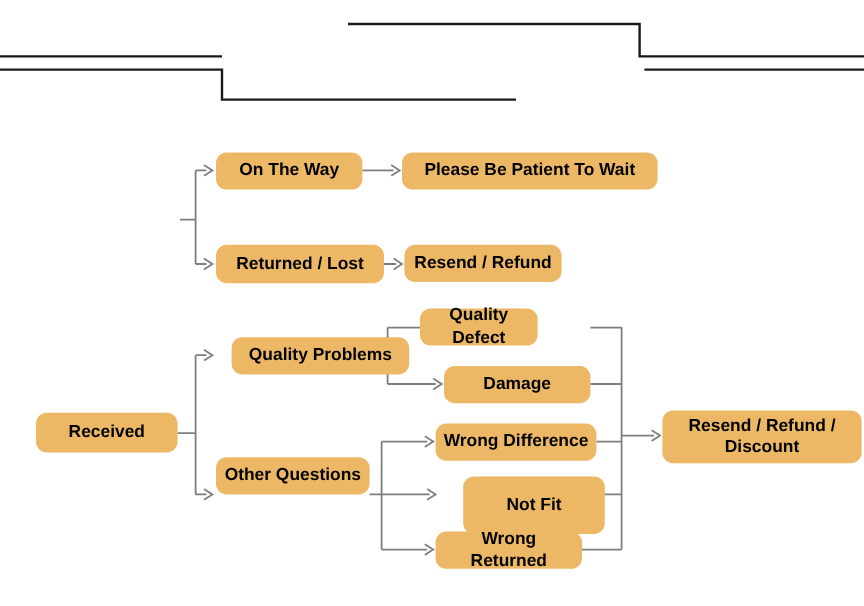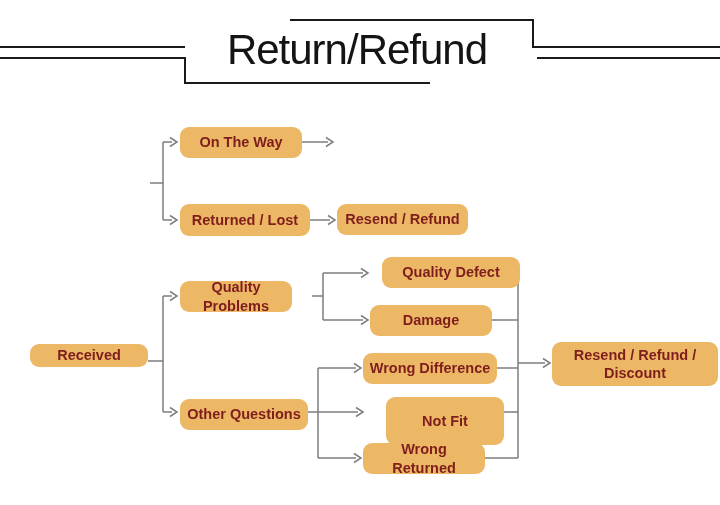--- a/index.html
+++ b/index.html
@@ -20,21 +20,21 @@
     font-weight:300;
     font-size:42px;
     letter-spacing:-1px;
     color:#141414;
   }
   .node{
     position:absolute;
     box-sizing:border-box;
     background:#ecb866;
     border-radius:9px;
-    color:#7f1d1d;
+    color:#000000;
     font-weight:700;
     font-size:14.5px;
     line-height:1.25;
     display:flex;
     align-items:center;
     justify-content:center;
     text-align:center;
     padding:2px 6px;
   }
 </style>
@@ -78,39 +78,39 @@
       <polyline points="170,407.5 177,412 170,416.5"></polyline>
       <polyline points="361,268.5 368,273 361,277.5"></polyline>
       <polyline points="361,315.5 368,320 361,324.5"></polyline>
       <polyline points="354,363.5 361,368 354,372.5"></polyline>
       <polyline points="356,407.5 363,412 356,416.5"></polyline>
       <polyline points="354,453.5 361,458 354,462.5"></polyline>
       <polyline points="543,358.5 550,363 543,367.5"></polyline>
     </g>
   </svg>
 
-  <h1 class="title">Return/Refund</h1>
 
 
   <div class="node" style="left:180px;top:127px;width:122px;height:31px">On The Way</div>
 
+  <div class="node" style="left:335px;top:127px;width:213px;height:31px">Please Be Patient To Wait</div>
 
-  <div class="node" style="left:180px;top:204px;width:130px;height:32px">Returned / Lost</div>
+  <div class="node" style="left:180px;top:204px;width:140px;height:32px">Returned / Lost</div>
 
   <div class="node" style="left:337px;top:204px;width:131px;height:31px">Resend / Refund</div>
 
-  <div class="node" style="left:30px;top:344px;width:118px;height:23px">Received</div>
+  <div class="node" style="left:30px;top:344px;width:118px;height:33px">Received</div>
 
-  <div class="node" style="left:180px;top:281px;width:112px;height:31px">Quality Problems</div>
+  <div class="node" style="left:193px;top:281px;width:148px;height:31px">Quality Problems</div>
 
-  <div class="node" style="left:382px;top:257px;width:138px;height:31px">Quality Defect</div>
+  <div class="node" style="left:350px;top:257px;width:98px;height:31px">Quality Defect</div>
 
   <div class="node" style="left:370px;top:305px;width:122px;height:31px">Damage</div>
 
-  <div class="node" style="left:180px;top:399px;width:128px;height:31px">Other Questions</div>
+  <div class="node" style="left:180px;top:381px;width:128px;height:31px">Other Questions</div>
 
   <div class="node" style="left:363px;top:353px;width:134px;height:31px">Wrong Difference</div>
 
   <div class="node" style="left:386px;top:397px;width:118px;height:48px">Not Fit</div>
 
   <div class="node" style="left:363px;top:443px;width:122px;height:31px">Wrong Returned</div>
 
   <div class="node" style="left:552px;top:342px;width:166px;height:44px">Resend / Refund / Discount</div>
 
 </div>

